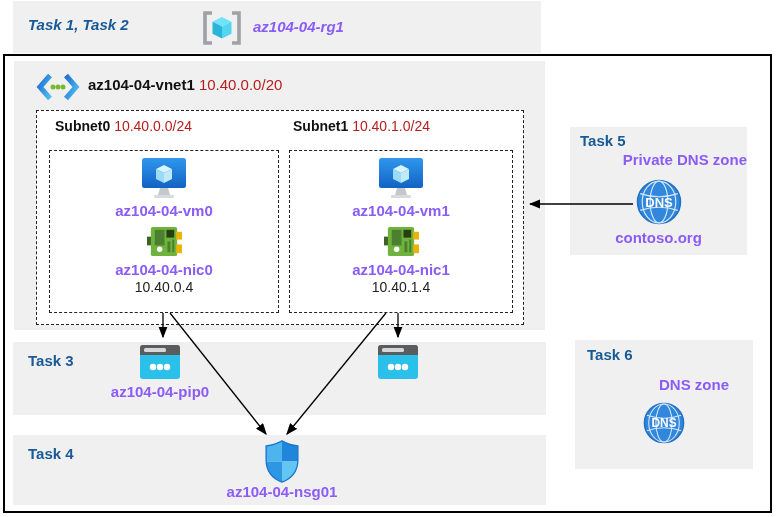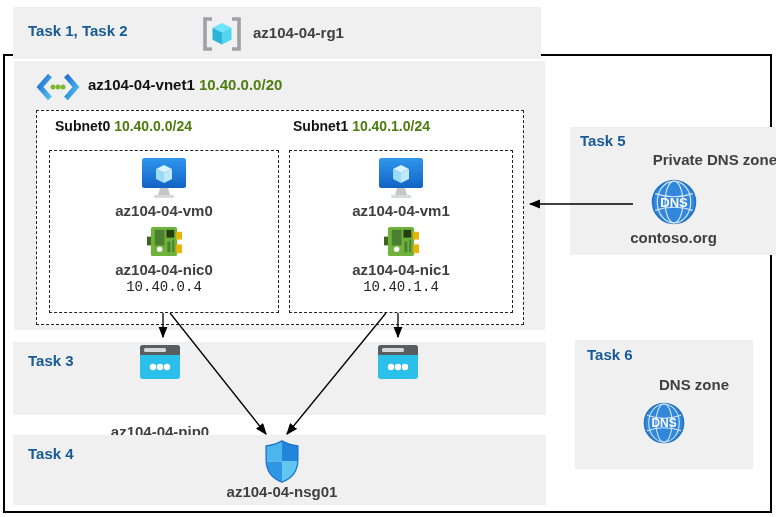--- a/index.html
+++ b/index.html
@@ -6,55 +6,55 @@
   #canvas{
     position:relative;width:776px;height:517px;background:#ffffff;
     font-family:"Liberation Sans",sans-serif;color:#111;overflow:hidden;
   }
   .abs{position:absolute;}
   
   #frame{left:3px;top:54px;width:765px;height:455px;border:2px solid #000;}
   
   .panel{background:#f0f0f0;}
   .task-label{color:#175a96;font-weight:bold;font-size:15px;}
-  .res-label{font-weight:bold;font-size:15px;color:#404040;white-space:nowrap;}
-  .plain{font-weight:bold;color:#4d7c0f;}
-  
-  #band12{left:13px;top:7px;width:528px;height:52px;}
+  .res-label{font-weight:bold;font-size:15px;color:#8b5cf6;white-space:nowrap;}
+  .plain{font-weight:normal;color:#b91c1c;}
+  
+  #band12{left:13px;top:1px;width:528px;height:52px;font-style:italic;}
   #band12 .task-label{left:15px;top:15px;}
   #rg-icon{left:187px;top:7px;}
   #rg-name{left:240px;top:17px;}
   
   #vnetbox{left:14px;top:61px;width:531px;height:269px;}
   #vnet-icon{left:22px;top:11px;}
   #vnet-title{left:74px;top:15px;font-size:15px;white-space:nowrap;}
   #subnets{left:22px;top:49px;width:486px;height:213px;background:#fff;border:1px dashed #222;}
   .subnet-hdr{font-size:14px;white-space:nowrap;}
   #s0-hdr{left:18px;top:7px;}
   #s1-hdr{left:256px;top:7px;}
   .subnet-box{border:1px dashed #222;display:flex;flex-direction:column;align-items:center;padding-top:6px;box-sizing:border-box;}
   #s0-box{left:12px;top:39px;width:230px;height:163px;}
   #s1-box{left:252px;top:39px;width:224px;height:163px;}
   .vmlabel{margin-top:3px;}
   .niclabel{margin-top:2px;}
-  .iplabel{font-size:14px;color:#222;margin-top:1px;font-family:Liberation Mono, monospace;}
+  .iplabel{font-size:14px;color:#222;margin-top:1px;}
   .nic-svg{margin-top:5px;}
   
   #band3{left:13px;top:342px;width:533px;height:73px;text-decoration:underline;}
   #band3 .task-label{left:15px;top:10px;}
   .pip-group{position:absolute;width:130px;top:3px;display:flex;flex-direction:column;align-items:center;}
-  #pip0-group{left:82px;gap:40px;}
+  #pip0-group{left:82px;}
   #pip1-group{left:320px;}
   .pip-group .res-label{margin-top:4px;}
   
   #band4{left:13px;top:435px;width:533px;height:70px;}
   #band4 .task-label{left:15px;top:10px;}
   #nsg-group{position:absolute;left:184px;top:5px;width:170px;display:flex;flex-direction:column;align-items:center;}
   
-  #box5{left:570px;top:127px;width:207px;height:128px;}
+  #box5{left:570px;top:127px;width:177px;height:128px;}
   #box5 .task-label{left:10px;top:5px;}
   #t5-title{left:0;top:24px;width:100%;text-align:right;}
   #t5-icon{left:0;right:0;top:52px;display:flex;justify-content:center;}
   #t5-zone{left:0;top:102px;width:100%;text-align:center;}
   #box6{left:575px;top:340px;width:178px;height:129px;}
   #box6 .task-label{left:12px;top:6px;}
   #t6-title{left:0;top:36px;width:100%;text-align:center;padding-left:30px;}
   #t6-icon{left:0;right:0;top:62px;display:flex;justify-content:center;}
   #connectors{left:0;top:0;width:776px;height:517px;pointer-events:none;z-index:6;}
 </style>

